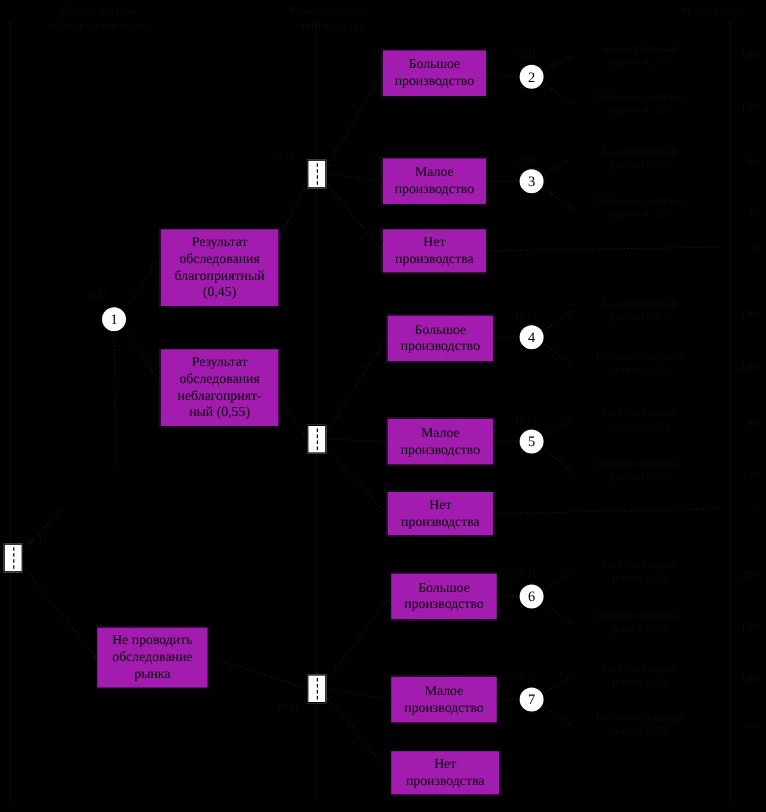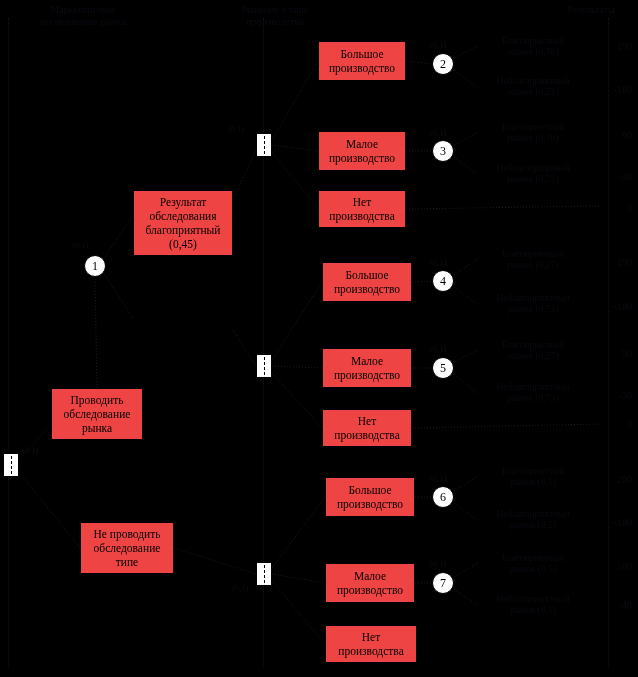--- a/index.html
+++ b/index.html
@@ -19,21 +19,21 @@
     font-family:"Liberation Serif", serif;
     white-space:pre-line;
   }
   .vline{
     position:absolute;
     width:0;
     border-left:1px dotted #141414;
   }
   .box{
     position:absolute;
-    background:#ef4444;
+    background:#a21caf;
     color:#000000;
     border:1px solid #000000;
     box-sizing:border-box;
     font-size:11.5px;
     line-height:14px;
     text-align:center;
     display:flex;
     align-items:center;
     justify-content:center;
     padding:2px 3px;
@@ -171,30 +171,31 @@
   <div class="decision" style="left:256px;top:562px;"></div>
 
   <div class="chance" style="left:84px;top:255px;">1</div>
   <div class="chance" style="left:432px;top:53px;">2</div>
   <div class="chance" style="left:432px;top:140px;">3</div>
   <div class="chance" style="left:432px;top:270px;">4</div>
   <div class="chance" style="left:432px;top:357px;">5</div>
   <div class="chance" style="left:432px;top:486px;">6</div>
   <div class="chance" style="left:432px;top:572px;">7</div>
 
-  <div class="box" style="left:51px;top:388px;width:92px;height:52px;">Проводить
+  <div class="box" style="left:80px;top:522px;width:94px;height:52px;">Не проводить
 обследование
 рынка</div>
-  <div class="box" style="left:80px;top:522px;width:94px;height:52px;">Не проводить
-обследование
-типе</div>
   <div class="box" style="left:133px;top:190px;width:100px;height:66px;">Результат
 обследования
 благоприятный
 (0,45)</div>
+  <div class="box" style="left:133px;top:290px;width:100px;height:66px;">Результат
+обследования
+неблагоприят-
+ный (0,55)</div>
   <div class="box" style="left:318px;top:41px;width:88px;height:40px;">Большое
 производство</div>
   <div class="box" style="left:318px;top:131px;width:88px;height:40px;">Малое
 производство</div>
   <div class="box" style="left:318px;top:190px;width:88px;height:38px;">Нет
 производства</div>
   <div class="box" style="left:322px;top:262px;width:90px;height:40px;">Большое
 производство</div>
   <div class="box" style="left:322px;top:348px;width:90px;height:40px;">Малое
 производство</div>

